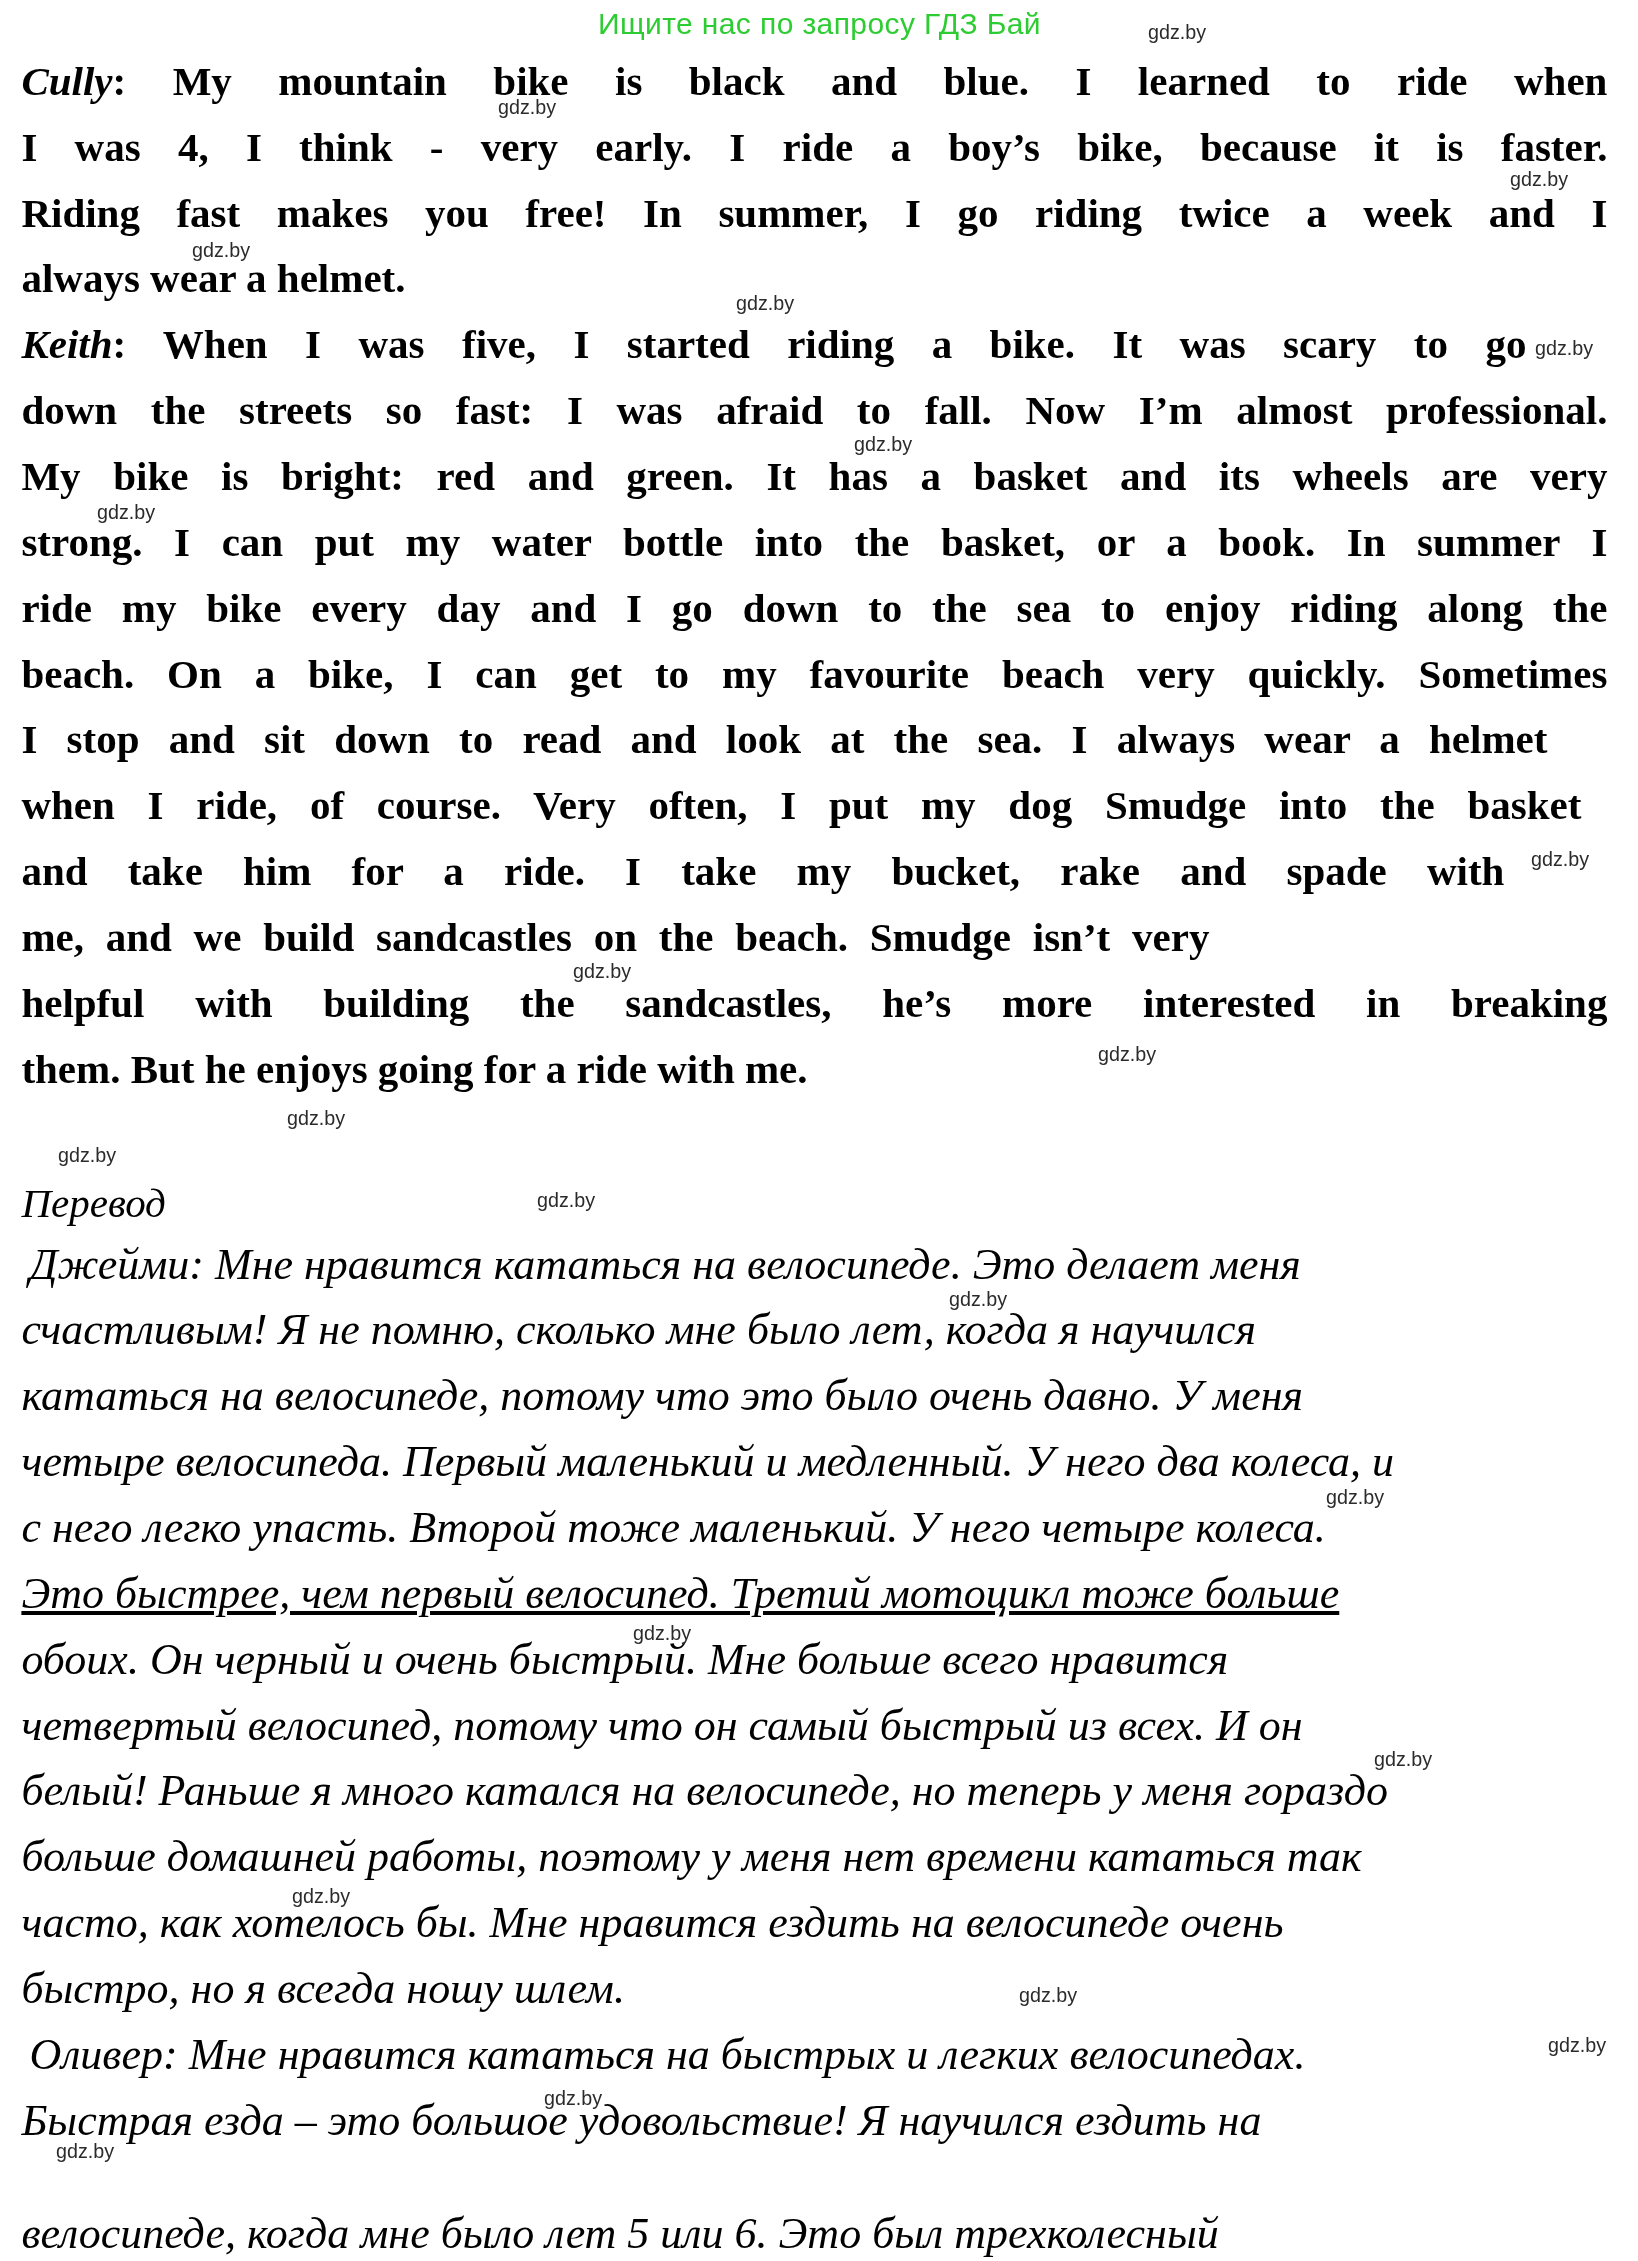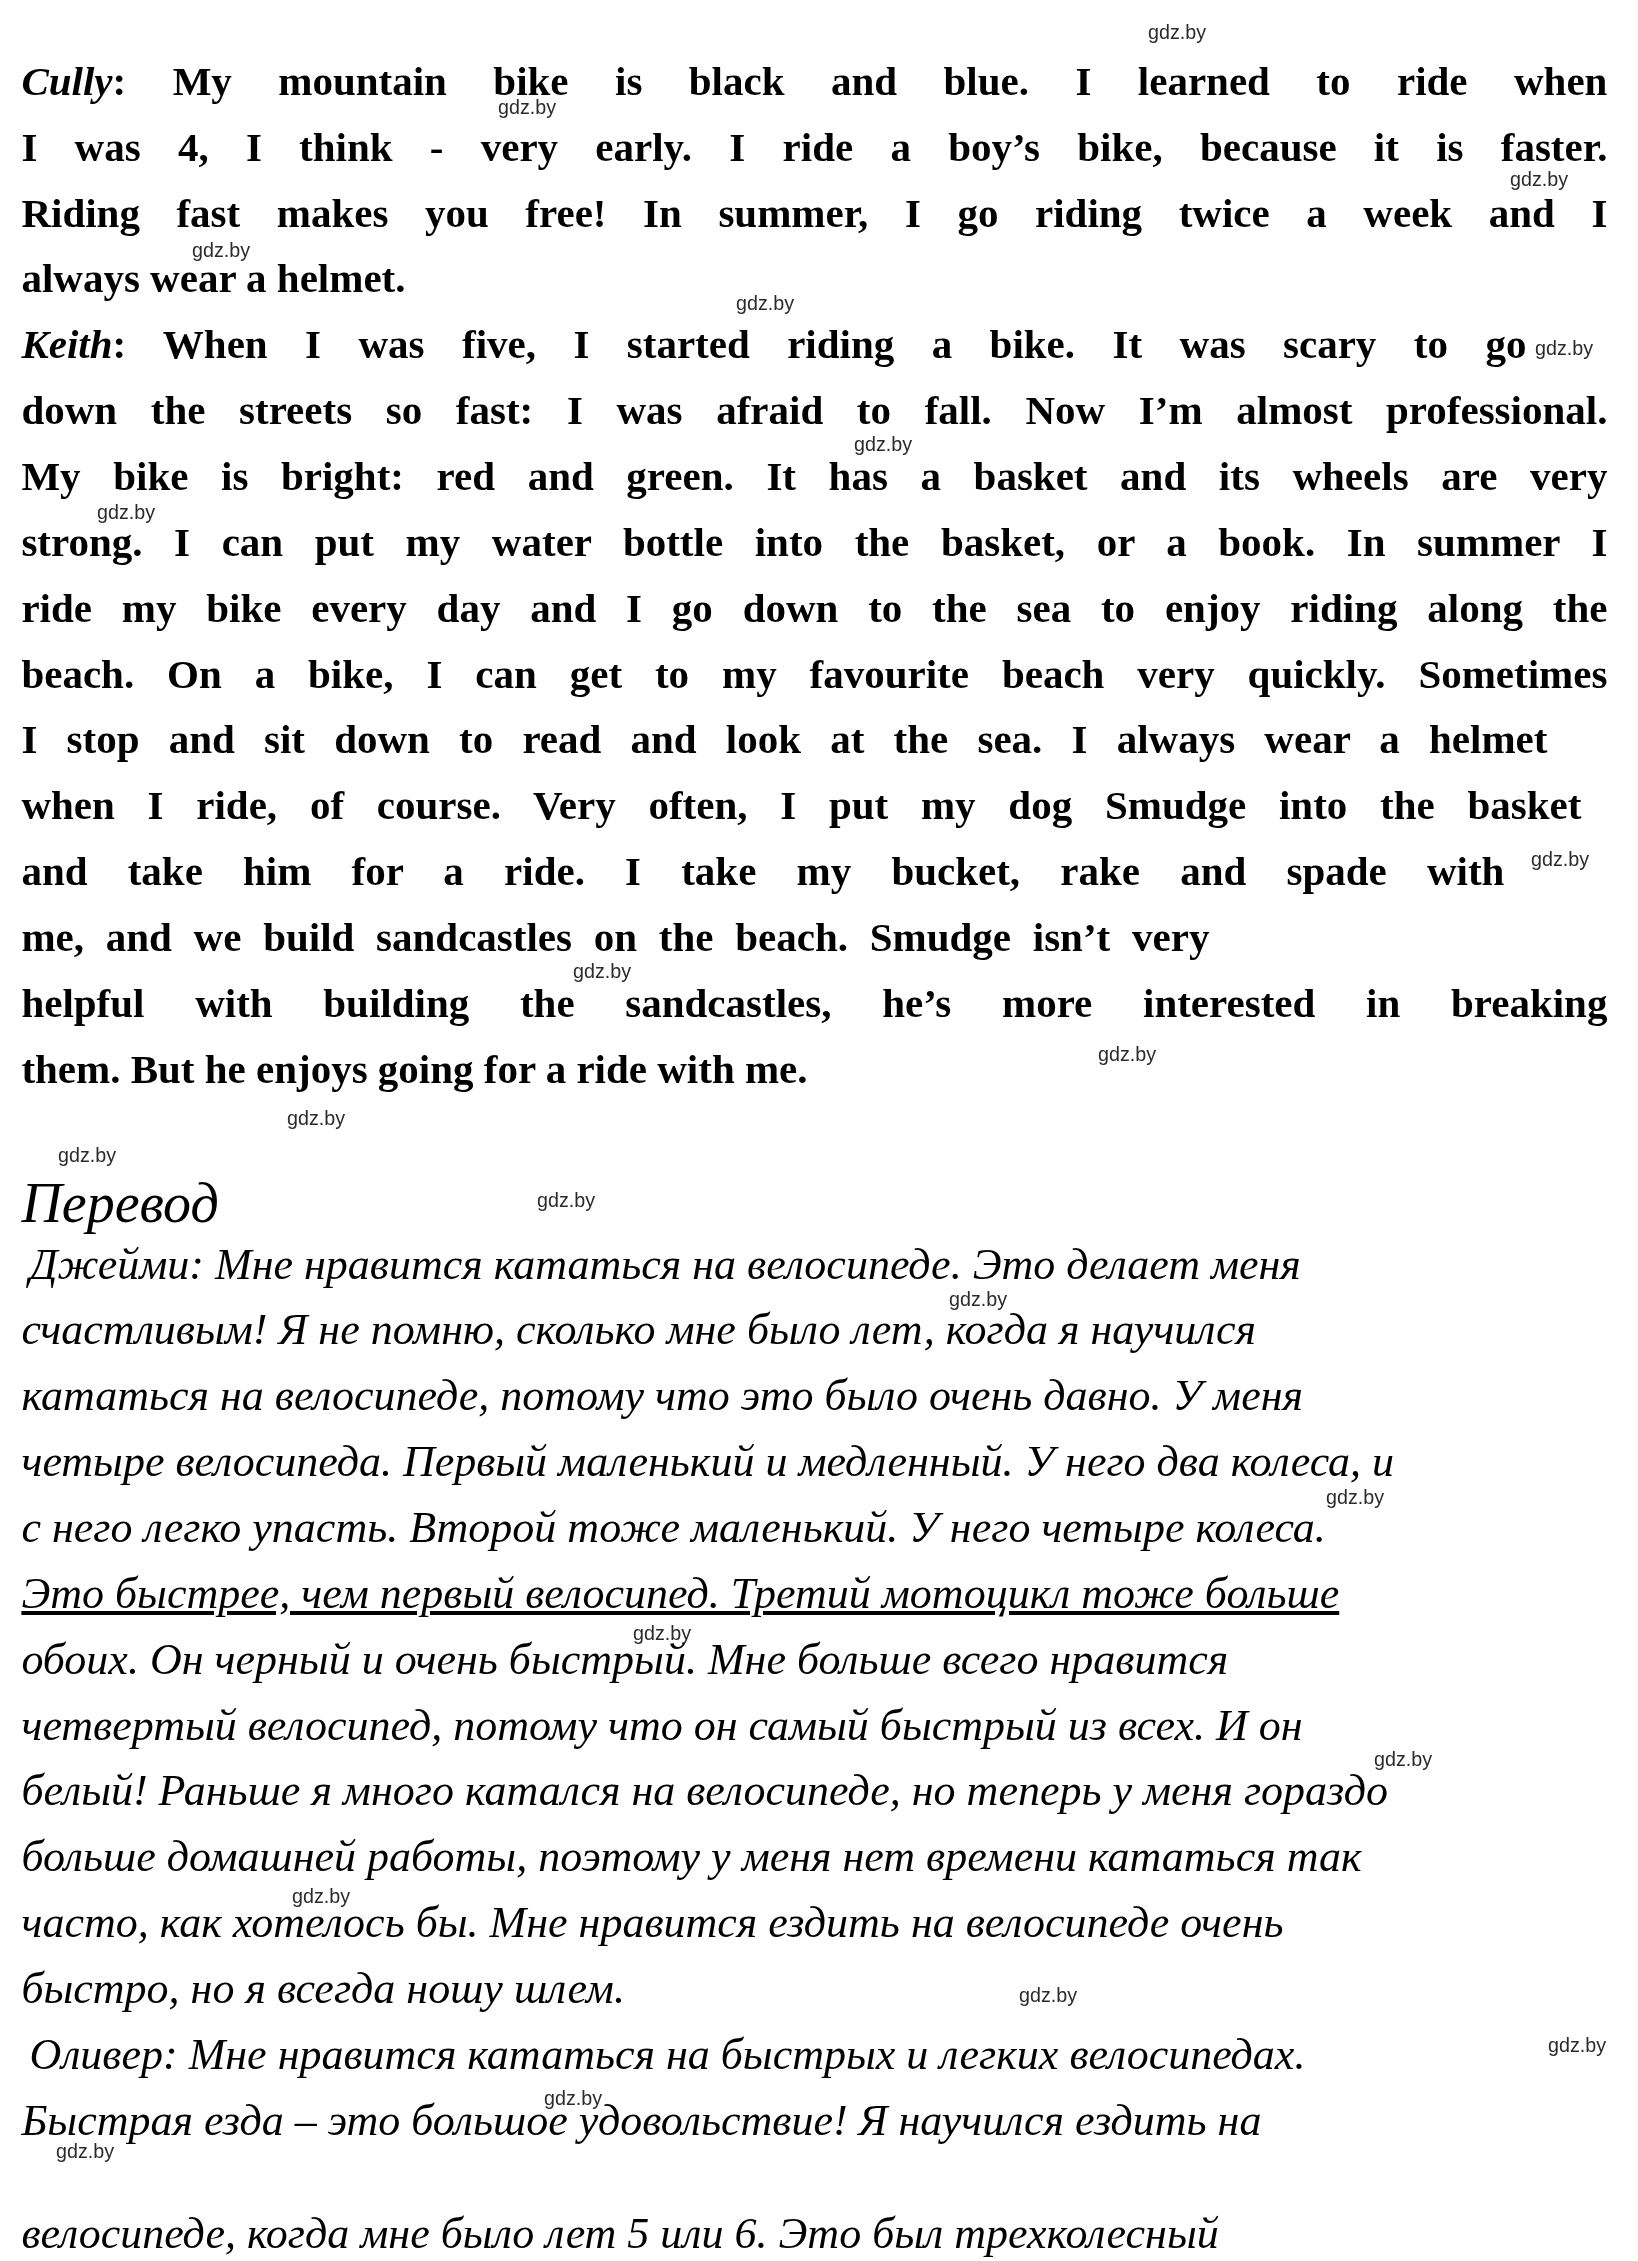--- a/index.html
+++ b/index.html
@@ -40,21 +40,21 @@
   }
   .spk-en { font-style: italic; }
   .perevod {
     position: absolute;
     left: 21.4px;
     top: 1170px;
     height: 66px;
     line-height: 66px;
     font-family: "Liberation Serif", serif;
     font-style: italic;
-    font-size: 56px;
+    font-size: 41px;
     color: #000000;
   }
   .ru-line {
     position: absolute;
     left: 21.4px;
     height: 66px;
     line-height: 66px;
     font-family: "Liberation Serif", serif;
     font-style: italic;
     font-size: 44px;
@@ -79,20 +79,21 @@
     text-align: center;
     font-family: "Liberation Sans", sans-serif;
     font-size: 29px;
     word-spacing: 8.6px;
   }
 </style>
 </head>
 <body>
 
 <div class="page" style="background: rgb(255, 255, 255);">
+  <div class="promo" style="color: rgb(46, 204, 51);">Ищите нас по запросу ГДЗ Бай</div>
 
   <div id="english-block">
       <div class="en-line" style="top: 48px;"><span class="spk-en">Cully</span>: My mountain bike is black and blue. I learned to ride when</div>
       <div class="en-line" style="top: 114px;">I was 4, I think - very early. I ride a boy’s bike, because it is faster.</div>
       <div class="en-line" style="top: 180px;">Riding fast makes you free! In summer, I go riding twice a week and I</div>
       <div class="en-line left" style="top: 245px;">always wear a helmet.</div>
       <div class="en-line" style="top: 311px; padding-right: 81px;"><span class="spk-en">Keith</span>: When I was five, I started riding a bike. It was scary to go</div>
       <div class="en-line" style="top: 377px;">down the streets so fast: I was afraid to fall. Now I’m almost professional.</div>
       <div class="en-line" style="top: 443px;">My bike is bright: red and green. It has a basket and its wheels are very</div>
       <div class="en-line" style="top: 509px;">strong. I can put my water bottle into the basket, or a book. In summer I</div>

